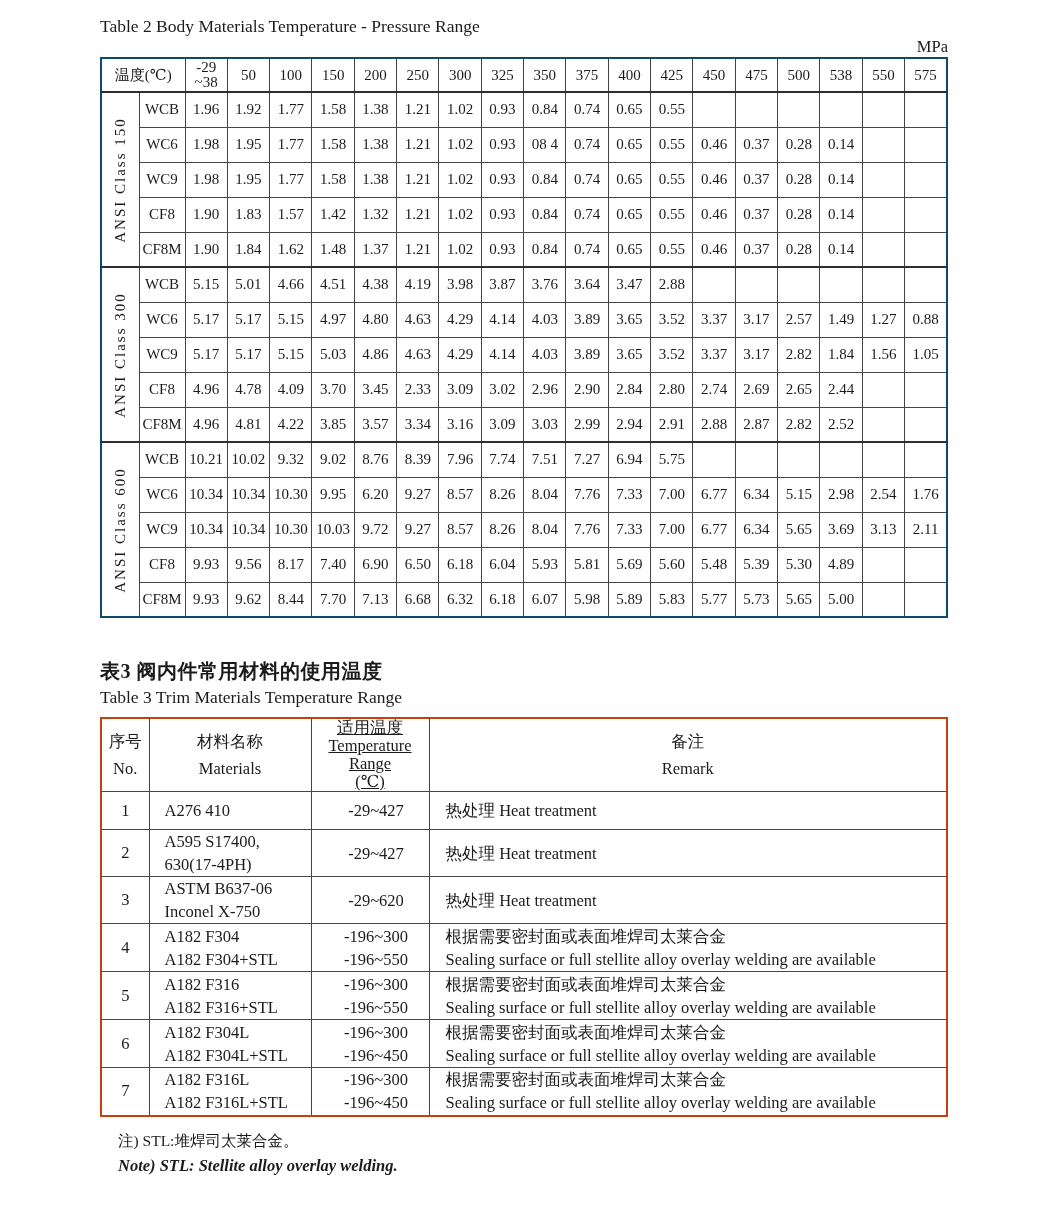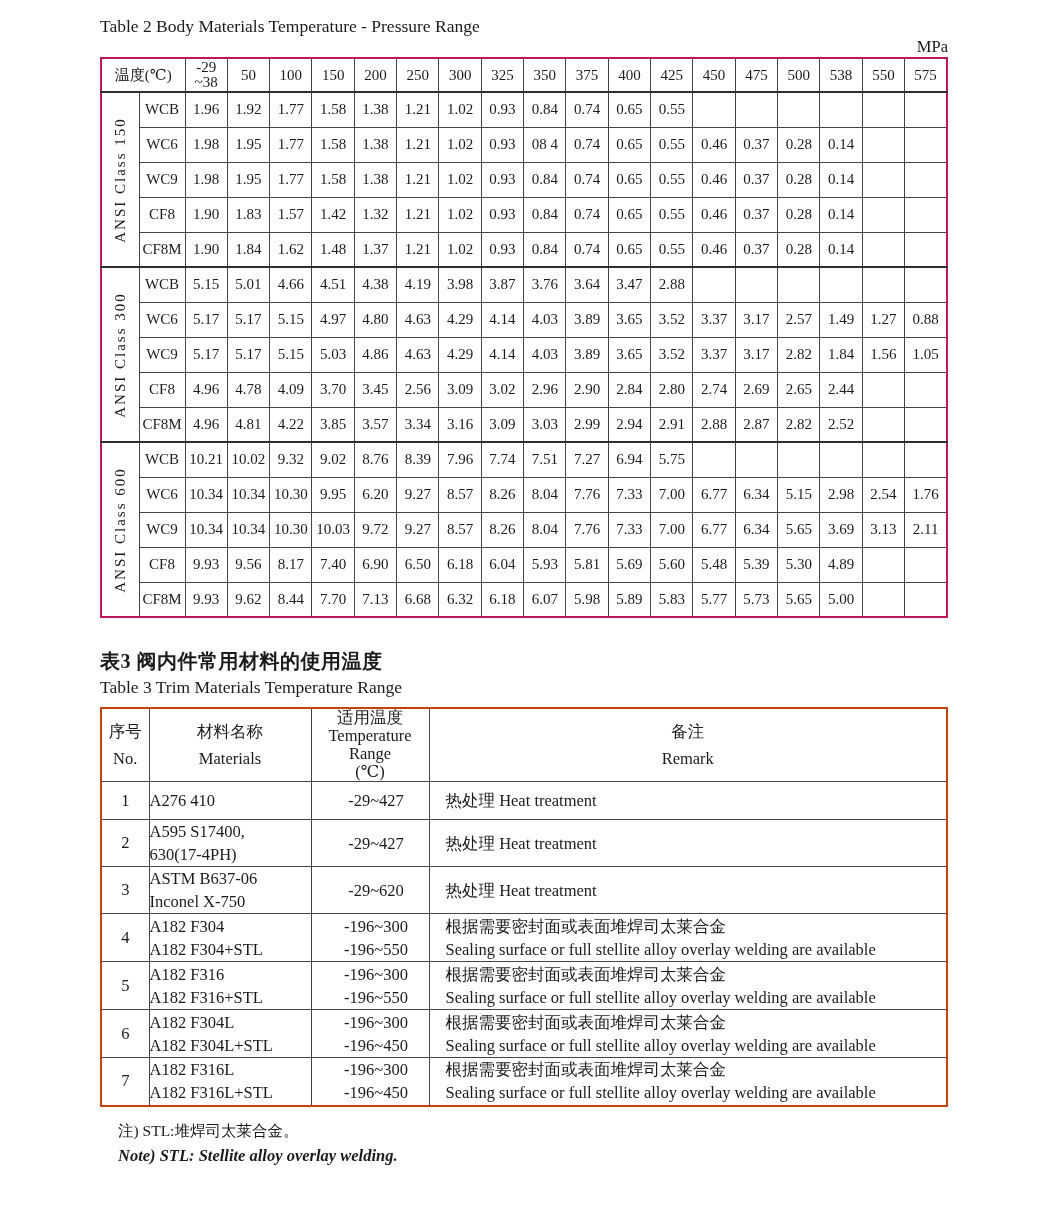--- a/index.html
+++ b/index.html
@@ -10,41 +10,41 @@
     -webkit-font-smoothing:antialiased;
   }
   .sheet{position:relative;width:1050px;height:1205px;box-sizing:border-box;padding-top:14px;}
 
   
   .title-zh{margin:0 0 0 100px;font-size:20px;font-weight:bold;line-height:27px;letter-spacing:.5px;}
   .title-en{margin:0 0 0 100px;font-size:17.5px;line-height:25px;}
   .mpa{margin:-2px 0 0 100px;width:848px;text-align:right;font-size:16.5px;line-height:20px;}
 
   
-  table.t2{margin-left:100px;width:848px;border-collapse:collapse;table-layout:fixed;border:2px solid #be185d;}
+  table.t2{margin-left:100px;width:848px;border-collapse:collapse;table-layout:fixed;border:2px solid #0c4a6e;}
   .t2 th,.t2 td{border:1px solid #454545;padding:0;text-align:center;vertical-align:middle;font-weight:normal;font-size:15px;color:#1b1b1b;}
   .t2 thead tr{height:34px;}
   .t2 tbody tr{height:35px;}
   .t2 .temp-first div{line-height:15px;font-size:15px;}
   .t2 td.class-cell{position:relative;}
   .t2 .vlabel{position:absolute;left:50%;top:50%;transform:translate(-50%,-50%) rotate(-90deg);white-space:nowrap;letter-spacing:2px;font-size:15px;}
   .t2 tbody tr.group-first td{border-top:2px solid #2e2e2e;}
 
   
   table.t3{margin:7px 0 0 100px;width:848px;border-collapse:collapse;table-layout:fixed;border:2px solid #c2410c;}
   .t3 th,.t3 td{border:1px solid #454545;padding:0;font-weight:normal;font-size:16.5px;vertical-align:middle;color:#1b1b1b;}
   .t3 thead tr{height:72px;}
   .t3 tbody tr{height:48px;}
   .t3 tbody tr:nth-child(1){height:38px;}
   .t3 tbody tr:nth-child(2),.t3 tbody tr:nth-child(3){height:47px;}
   .t3 th{text-align:center;}
   .t3 th.th2line div{line-height:27px;}
-  .t3 th.th4line div{line-height:18px;}
+  .t3 th.th4line div{line-height:18px;text-decoration:underline;}
   .t3 td.no-cell{text-align:center;}
-  .t3 td.mat-cell3{text-align:left;}
+  .t3 td.mat-cell3{text-align:left;padding-left:15px;}
   .t3 td.mat-cell3 div{line-height:23px;}
   .t3 td.range-cell{text-align:center;padding-left:12px;}
   .t3 td.range-cell div{line-height:23px;}
   .t3 td.remark-cell{text-align:left;padding-left:16px;}
   .t3 td.remark-cell div{line-height:23px;}
 
   
   .note-zh{margin:13px 0 0 118px;font-size:15.5px;line-height:22px;}
   .note-en{margin:3px 0 0 118px;font-size:16.5px;line-height:22px;font-style:italic;font-weight:bold;}
 </style>
@@ -263,21 +263,21 @@
           <td class="val-cell">1.56</td>
           <td class="val-cell">1.05</td>
         </tr>
         <tr>
           <td class="mat-cell">CF8</td>
           <td class="val-cell">4.96</td>
           <td class="val-cell">4.78</td>
           <td class="val-cell">4.09</td>
           <td class="val-cell">3.70</td>
           <td class="val-cell">3.45</td>
-          <td class="val-cell">2.56</td>
+          <td class="val-cell">2.33</td>
           <td class="val-cell">3.09</td>
           <td class="val-cell">3.02</td>
           <td class="val-cell">2.96</td>
           <td class="val-cell">2.90</td>
           <td class="val-cell">2.84</td>
           <td class="val-cell">2.80</td>
           <td class="val-cell">2.74</td>
           <td class="val-cell">2.69</td>
           <td class="val-cell">2.65</td>
           <td class="val-cell">2.44</td>
@@ -409,21 +409,21 @@
           <td class="val-cell">5.77</td>
           <td class="val-cell">5.73</td>
           <td class="val-cell">5.65</td>
           <td class="val-cell">5.00</td>
           <td class="val-cell"></td>
           <td class="val-cell"></td>
         </tr>
       </tbody>
   </table>
 
-  <div class="title-zh" style="margin-top:30px">表3 阀内件常用材料的使用温度</div>
+  <div class="title-zh" style="margin-top:40px">表3 阀内件常用材料的使用温度</div>
   <div class="title-en">Table 3 Trim Materials Temperature Range</div>
 
   <table class="t3">
     <colgroup>
       <col style="width:48px">
         <col style="width:162px">
         <col style="width:118px">
         <col>
     </colgroup>
     <thead>

